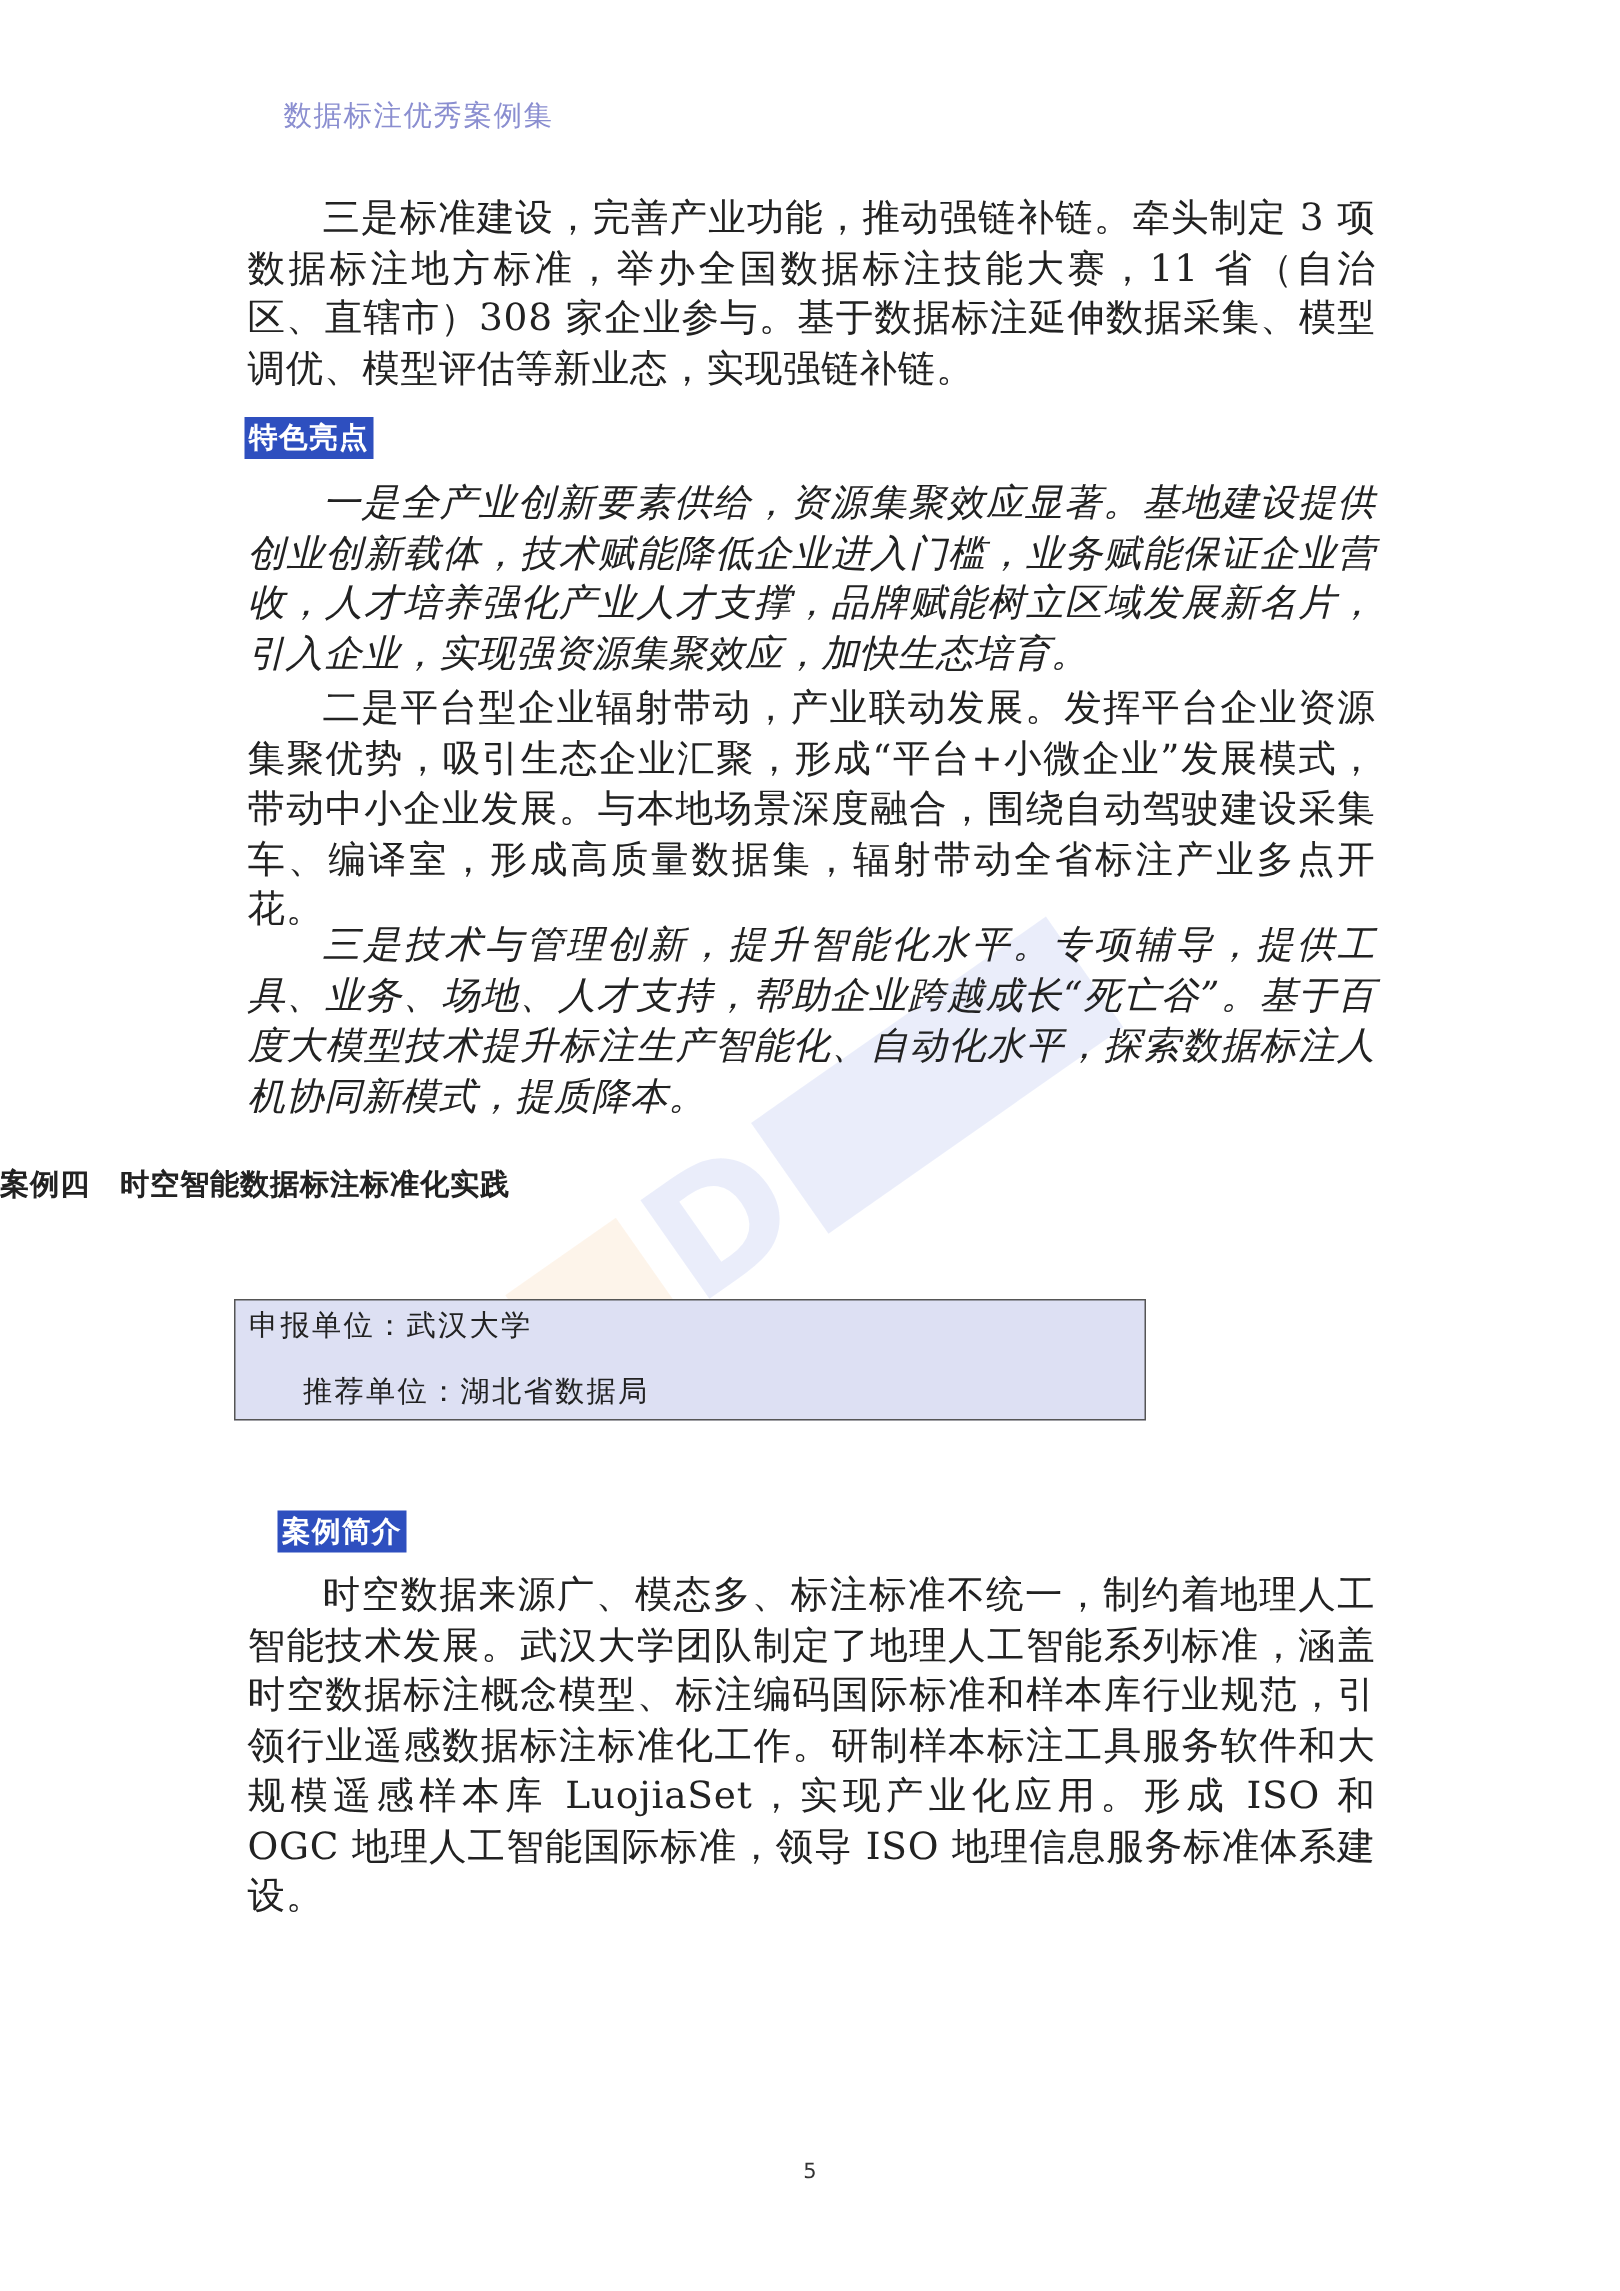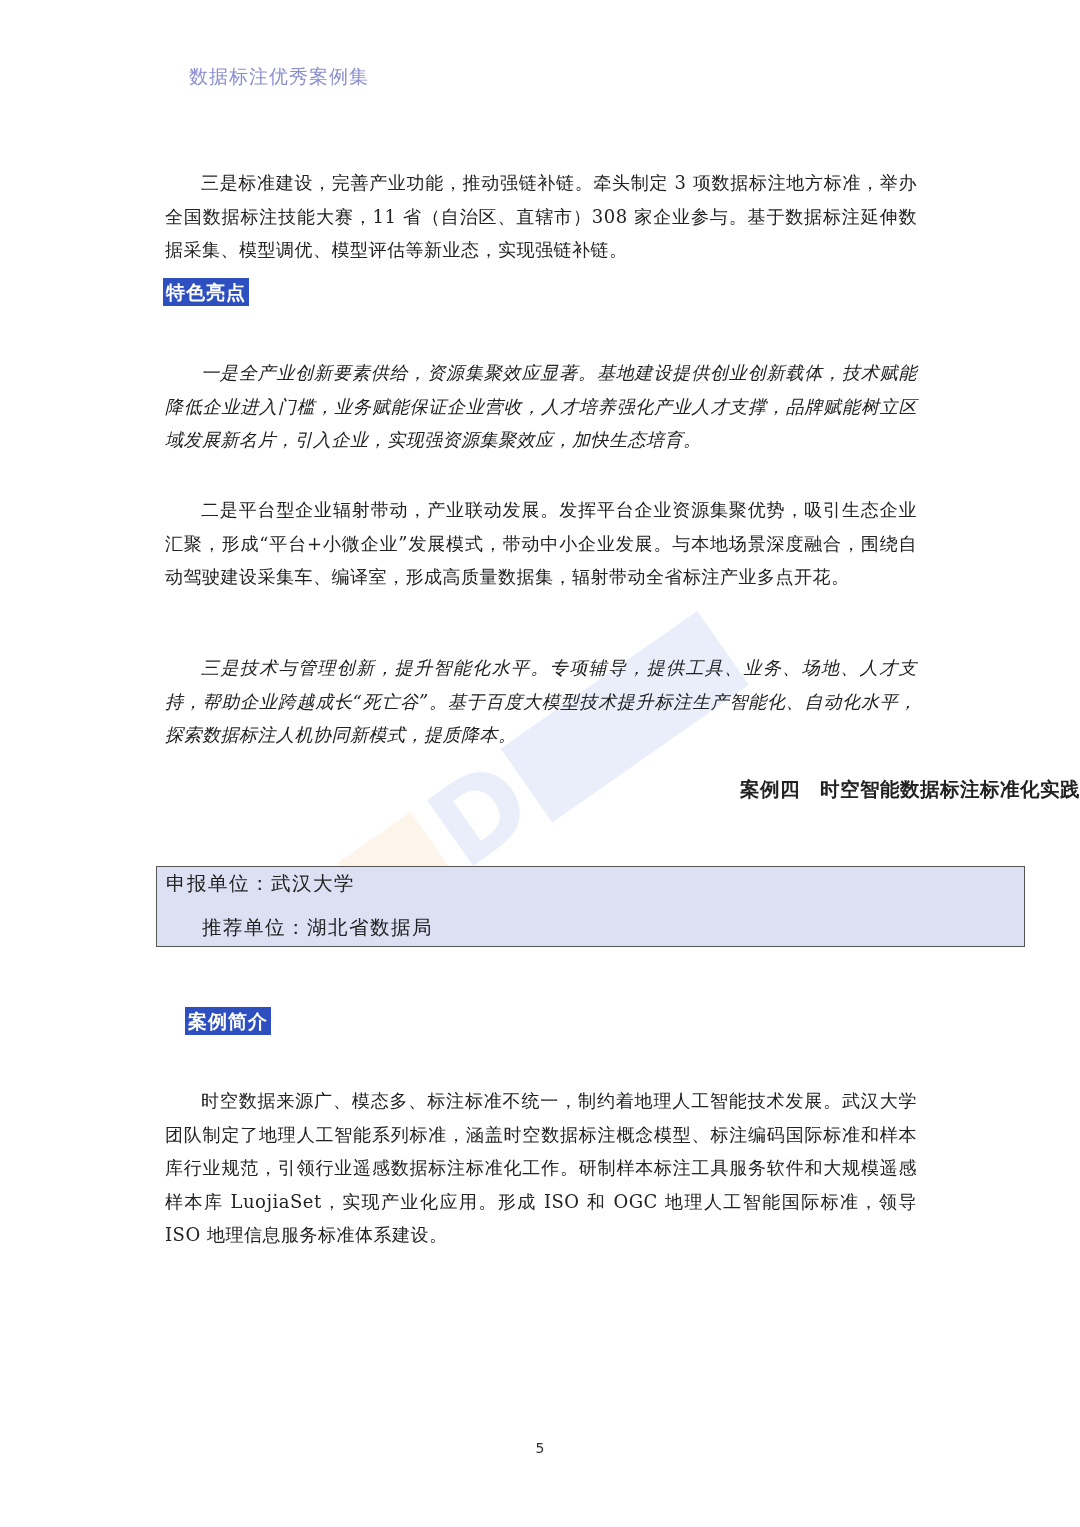--- a/index.html
+++ b/index.html
@@ -1,28 +1,28 @@
 <!DOCTYPE html>
 <html><head>
 <meta charset="utf-8">
 <style>
   html, body { margin:0; padding:0; background:#ffffff; }
   body { width:1080px; height:1527px; position:relative; overflow:hidden;
          font-family:"DejaVu Serif","Liberation Serif",serif; color:#222; }
   .header { position:absolute; left:165px; top:64px; font-family:"DejaVu Sans","Liberation Sans",sans-serif;
             font-size:19px; color:#8a8ed0; letter-spacing:1px;margin-left:24px; }
-  .para { position:absolute; left:165px; width:752px; font-size:18px; line-height:33.5px;
-          text-align:justify; text-indent:2em; letter-spacing:0.5px;margin-top:38px; }
+  .para { position:absolute; left:165px; width:752px; font-size:25px; line-height:33.5px;
+          text-align:justify; text-indent:2em; letter-spacing:0.5px; }
   .tag { position:absolute; left:163px; background:#2e4fbf; color:#ffffff;
          font-family:"DejaVu Sans","Liberation Sans",sans-serif; font-size:19px;
          padding:2px 3px; line-height:24px; letter-spacing:1px;font-weight:bold; }
-  .case-title { position:absolute; left:0; width:1080px; top:776px; text-align:right;
+  .case-title { position:absolute; left:0; width:1080px; top:776px; text-align:left;
                 font-family:"DejaVu Sans","Liberation Sans",sans-serif; font-weight:bold; font-size:19.5px;
                 letter-spacing:0.5px; }
-  .info-box { position:absolute; left:156px; top:866px; width:869px; height:81px;
+  .info-box { position:absolute; left:156px; top:866px; width:608px; height:81px;
               background:#dde0f3; border:1.5px solid #555; box-sizing:border-box; }
   .info-line { position:absolute; left:9px; font-size:19.5px; letter-spacing:1.5px; }
   .page-num { position:absolute; left:0; width:1080px; top:1440px; text-align:center;
               font-family:"DejaVu Sans","Liberation Sans",sans-serif; font-size:14px; color:#333; }
   .watermark { position:absolute; left:280px; top:560px; width:520px; height:420px;
                pointer-events:none; opacity:0.10; }
 </style>
 </head>
 <body>
 

